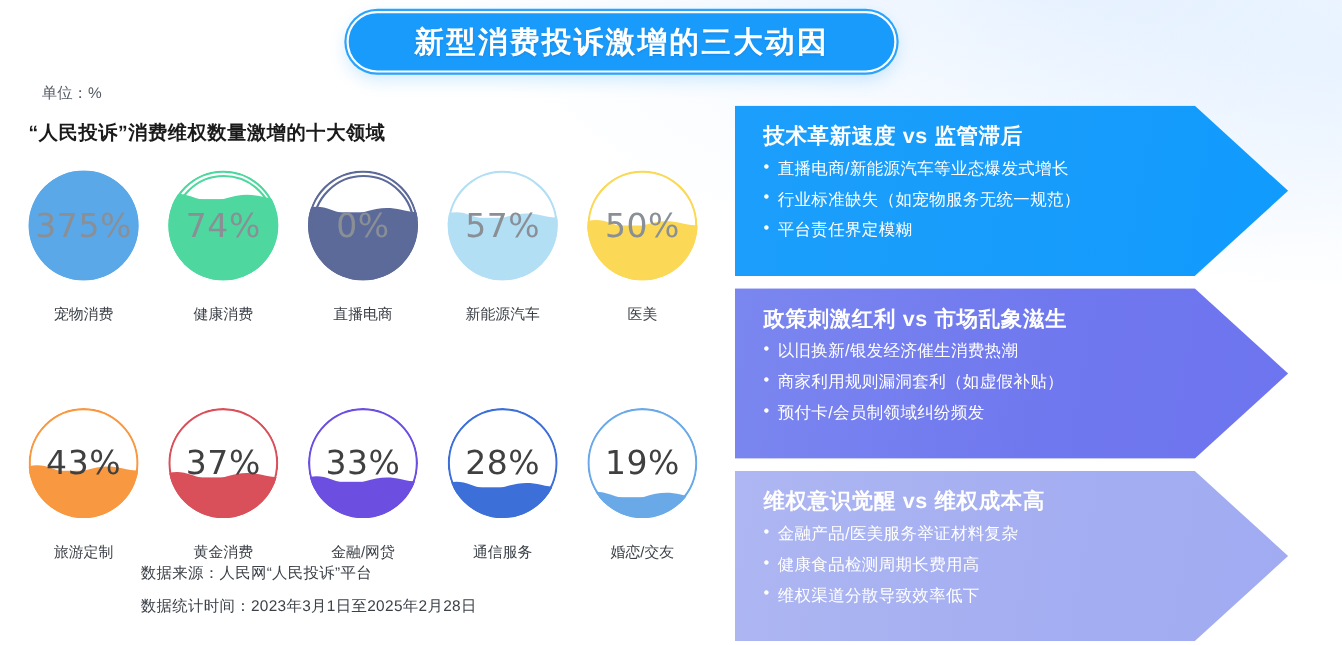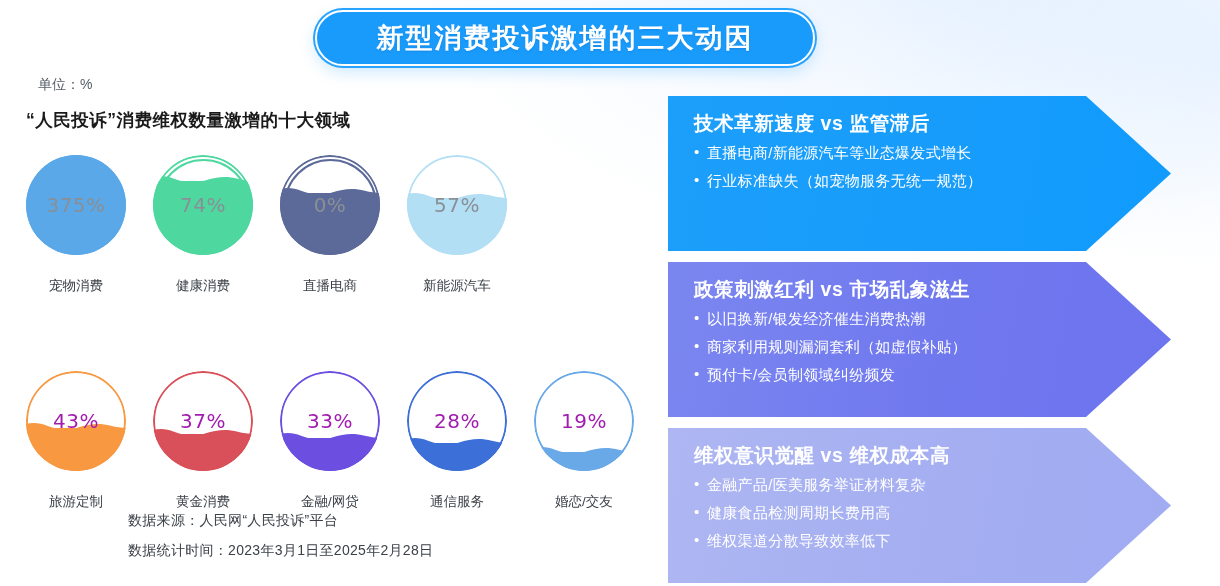--- a/index.html
+++ b/index.html
@@ -67,24 +67,24 @@
     position:absolute; left:-8%; width:116%; bottom:0;
     background:var(--c); z-index:1;
   }
   .gauge .wave {
     position:absolute; left:-8%; width:116%; height:13px; z-index:2;
   }
   .gauge .wave svg { display:block; width:100%; height:100%; }
   .gauge .val {
     position:absolute; inset:0; z-index:3;
     display:flex; align-items:center; justify-content:center;
-    font-size:20px; color:#8a8f96; letter-spacing:.5px;
+    font-size:30px; color:#8a8f96; letter-spacing:.5px;
     font-family:"DejaVu Sans","Liberation Sans",sans-serif;
   }
-  .gauge.dark-text .val { color:#a21caf; }
+  .gauge.dark-text .val { color:#404040; }
   .gauge .cap {
     margin-top:22px; font-size:13.5px; color:#3c4148; white-space:nowrap;
   }
 
   #footnotes { position:absolute; left:128px; top:512px; }
   #footnotes div { font-size:14px; color:#3c4148; margin-bottom:12px; letter-spacing:.3px; }
 
   
   #right { position:absolute; left:660px; top:0; width:560px; height:586px; }
   .arrow {
@@ -167,20 +167,33 @@
           <div class="wave" style="top: 36px;">
             <svg viewBox="0 0 120 14" preserveAspectRatio="none">
               <path d="M0,7 C10,1 20,1 30,5 C40,9 50,11 62,7 C74,3 84,2 96,5 C106,7.5 114,8 120,6 L120,14 L0,14 Z" fill="#b3dff5"></path>
             </svg>
           </div>
           <div class="val">57%</div>
           <div class="ring"></div>
         </div>
         <div class="cap">新能源汽车</div>
       </div>
+      <div class="gauge" style="--c: #fbd856;">
+        <div class="dial">
+          <div class="liquid" style="height: 50px;"></div>
+          <div class="wave" style="top: 43px;">
+            <svg viewBox="0 0 120 14" preserveAspectRatio="none">
+              <path d="M0,7 C10,1 20,1 30,5 C40,9 50,11 62,7 C74,3 84,2 96,5 C106,7.5 114,8 120,6 L120,14 L0,14 Z" fill="#fbd856"></path>
+            </svg>
+          </div>
+          <div class="val">50%</div>
+          <div class="ring"></div>
+        </div>
+        <div class="cap">医美</div>
+      </div>
     </div>
   <div class="gauge-row" id="gauge-row-2">
       <div class="gauge dark-text" style="--c: #f89840;">
         <div class="dial">
           <div class="liquid" style="height: 43px;"></div>
           <div class="wave" style="top: 50px;">
             <svg viewBox="0 0 120 14" preserveAspectRatio="none">
               <path d="M0,7 C10,1 20,1 30,5 C40,9 50,11 62,7 C74,3 84,2 96,5 C106,7.5 114,8 120,6 L120,14 L0,14 Z" fill="#f89840"></path>
             </svg>
           </div>
@@ -248,20 +261,21 @@
       <div>数据统计时间：2023年3月1日至2025年2月28日</div>
     </div>
 </div>
 
 <div id="right">
     <div class="arrow a1">
       <div class="hd">技术革新速度 vs 监管滞后</div>
       <ul>
         <li>直播电商/新能源汽车等业态爆发式增长</li>
         <li>行业标准缺失（如宠物服务无统一规范）</li>
+        <li>平台责任界定模糊</li>
       </ul>
     </div>
     <div class="arrow a2">
       <div class="hd">政策刺激红利 vs 市场乱象滋生</div>
       <ul>
         <li>以旧换新/银发经济催生消费热潮</li>
         <li>商家利用规则漏洞套利（如虚假补贴）</li>
         <li>预付卡/会员制领域纠纷频发</li>
       </ul>
     </div>

